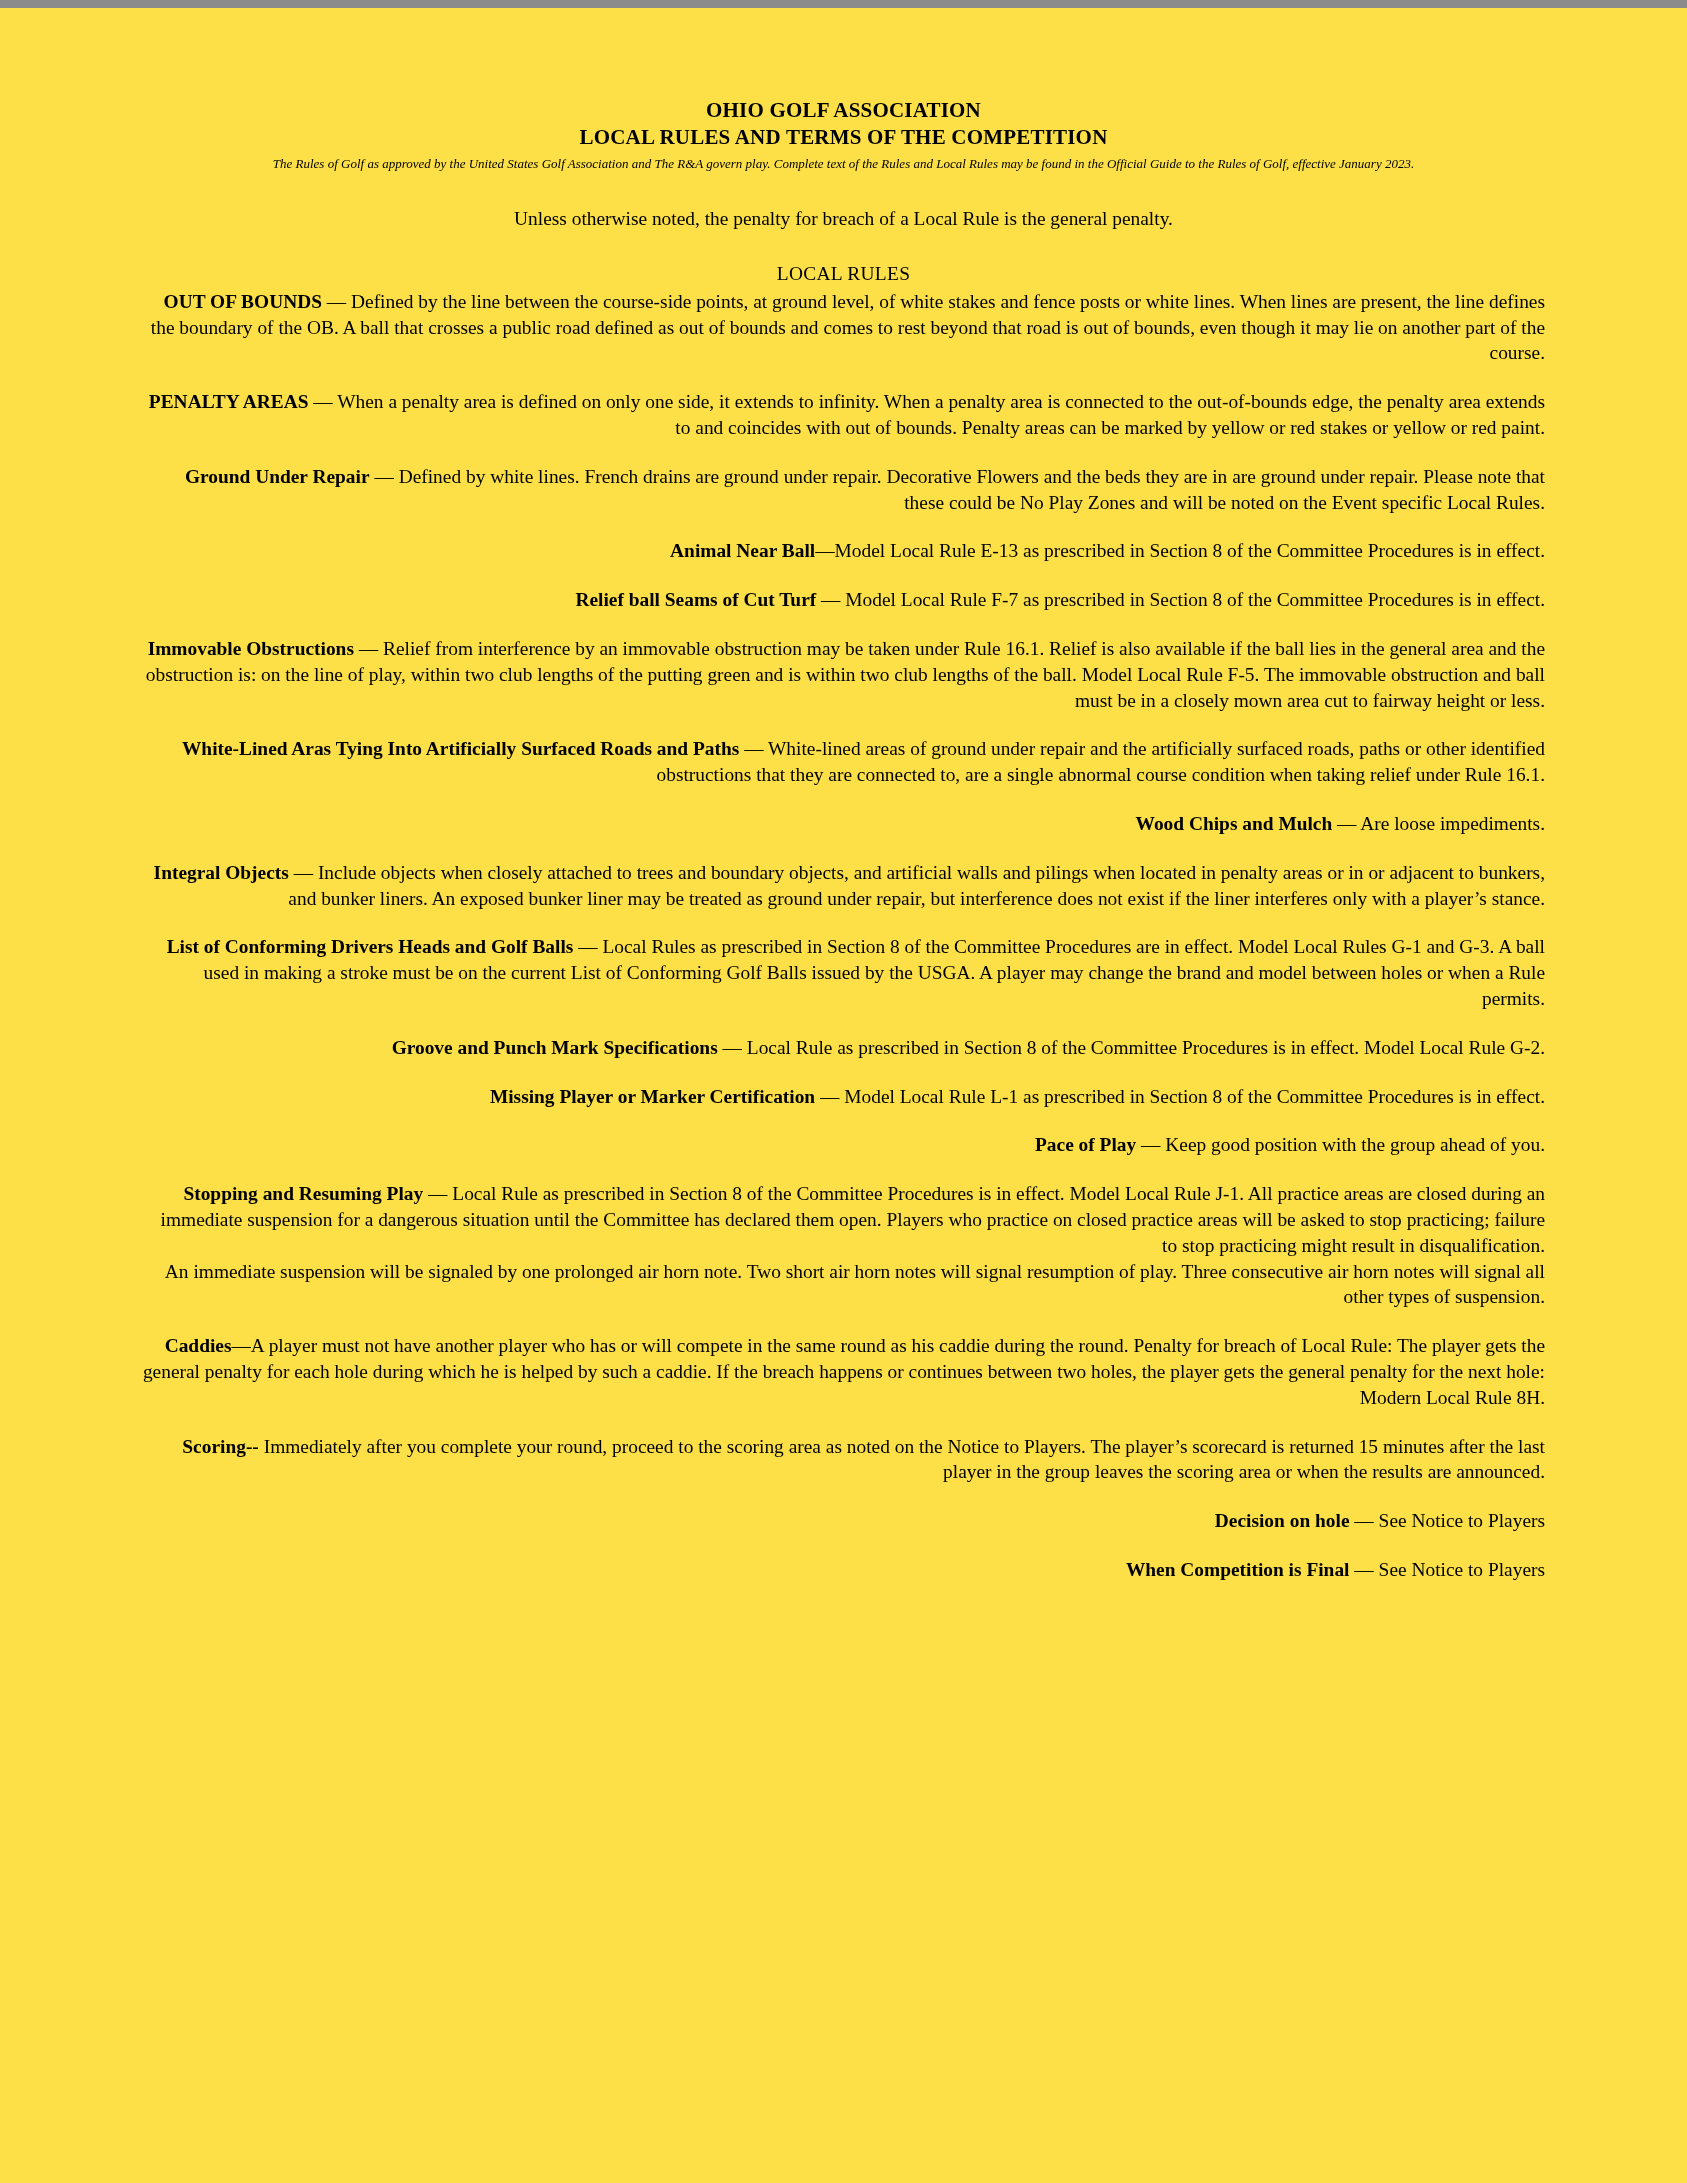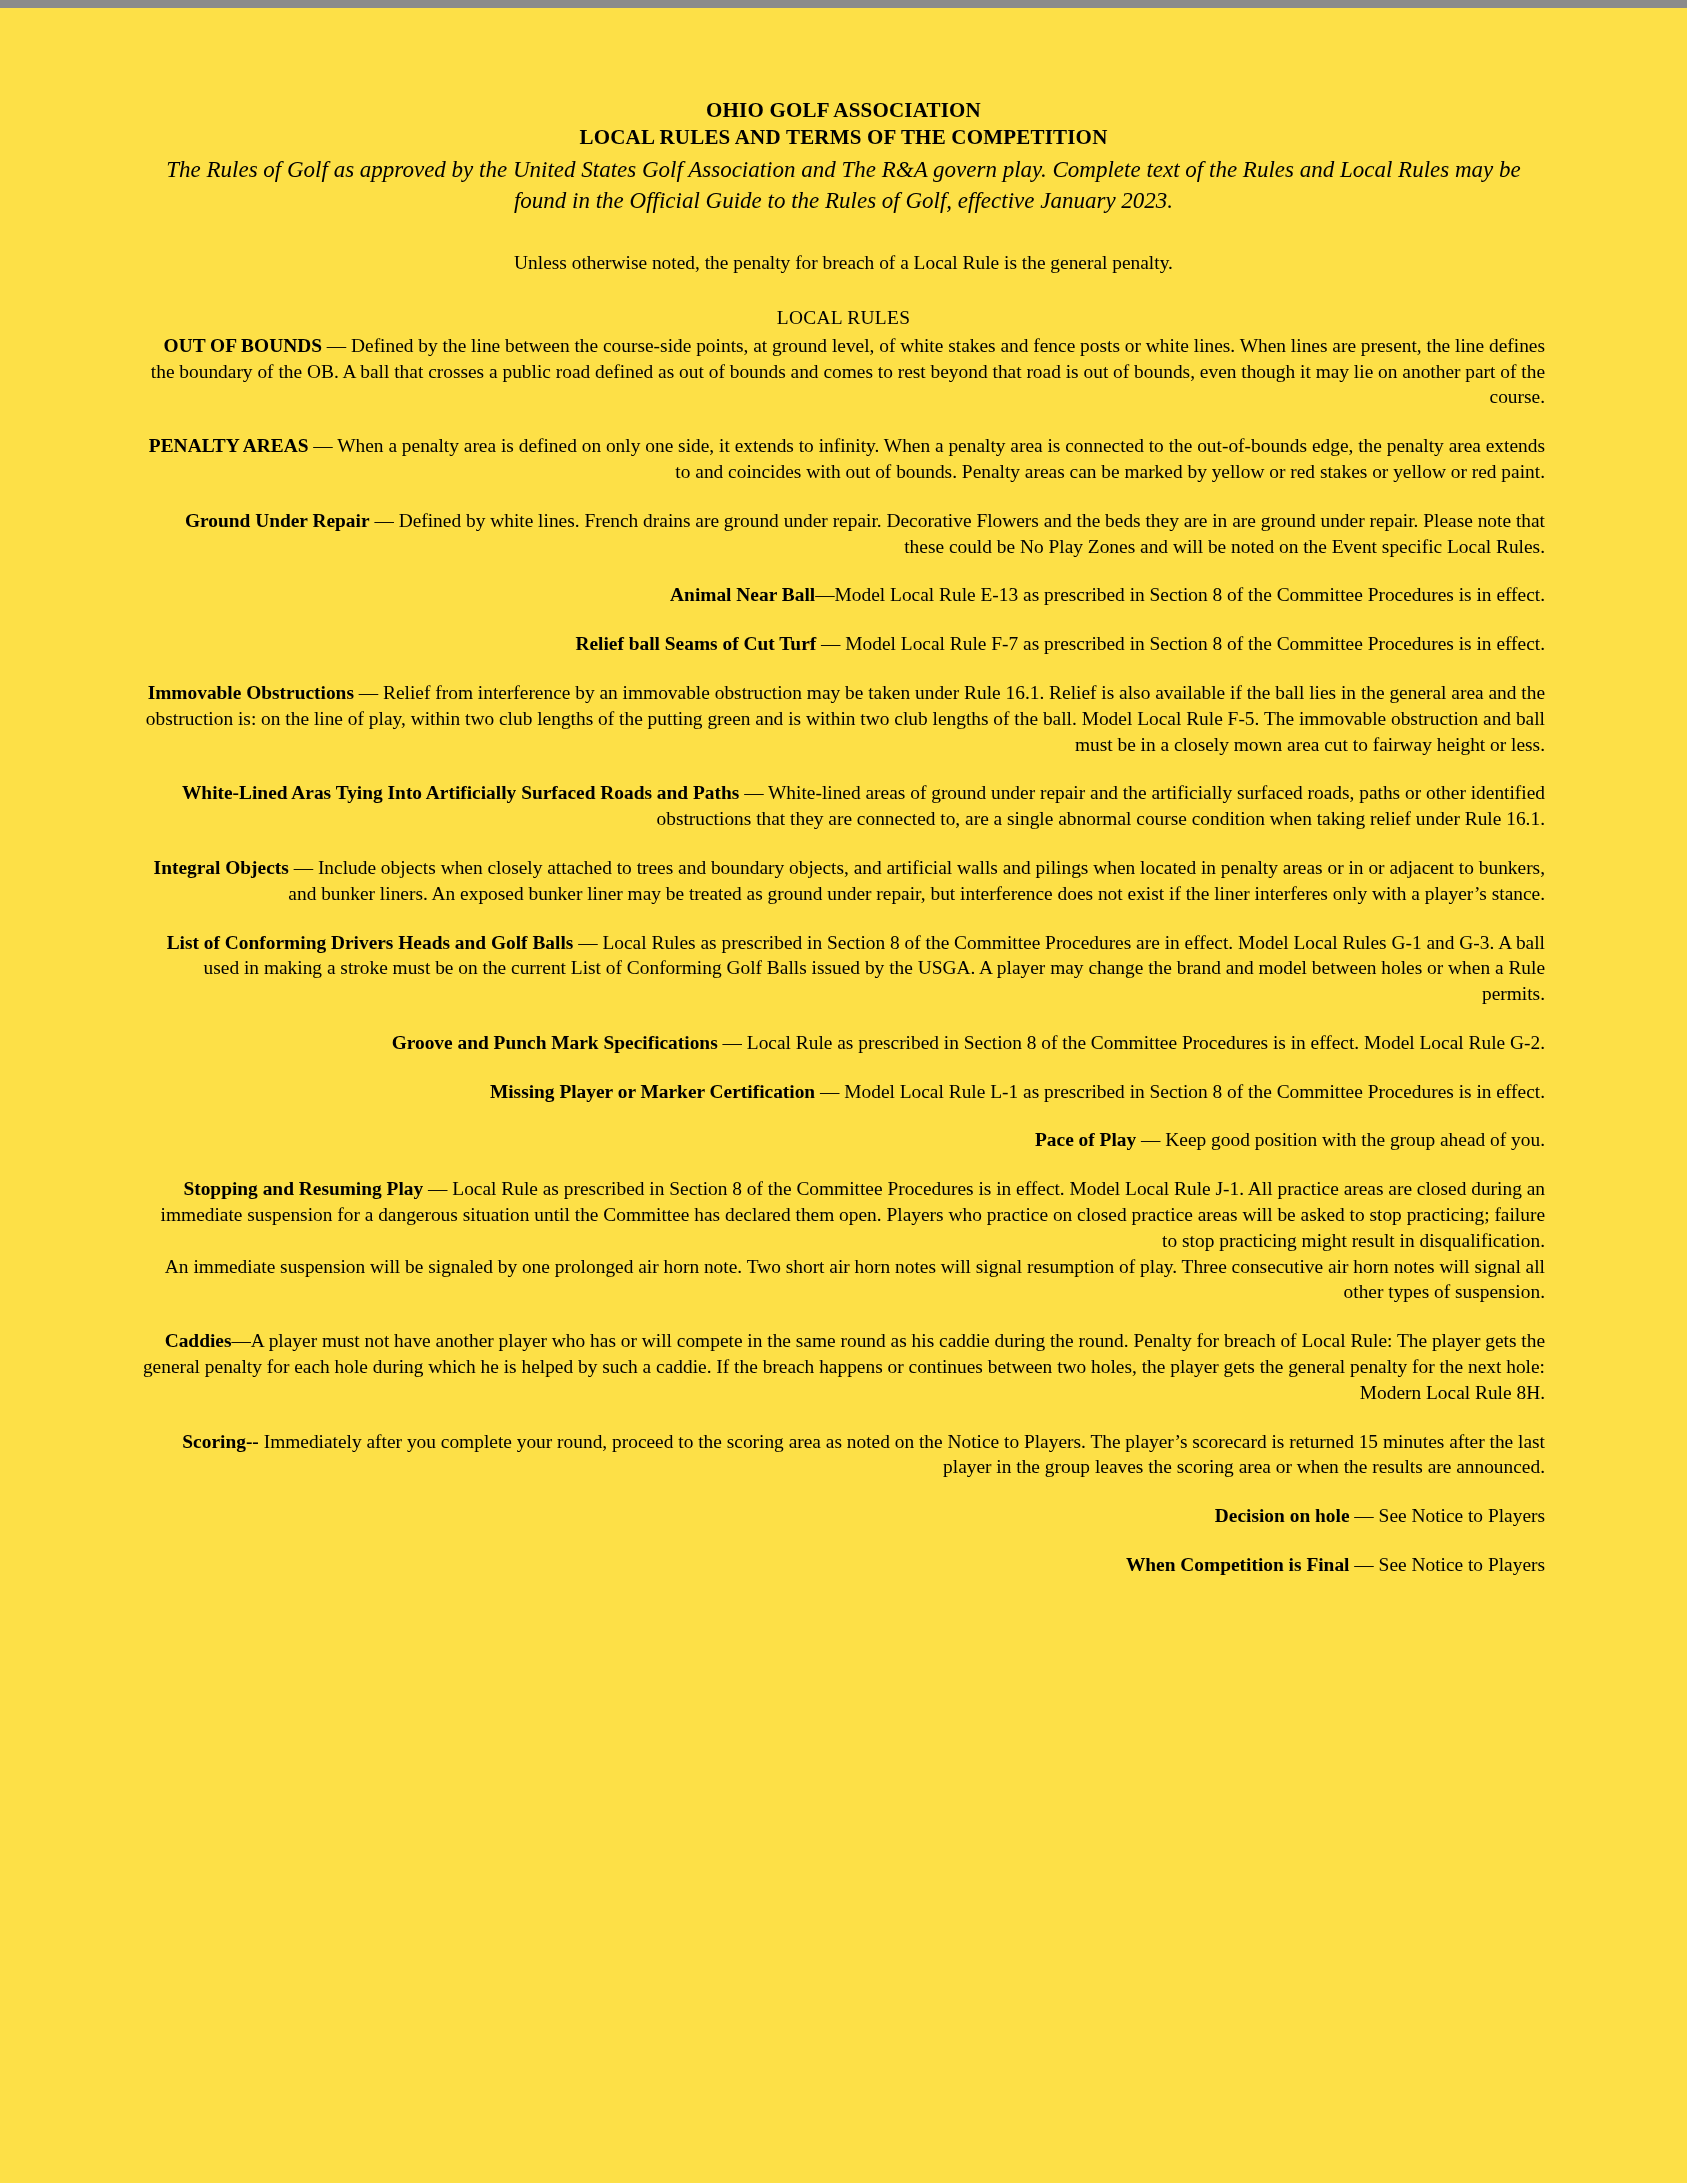--- a/index.html
+++ b/index.html
@@ -28,21 +28,21 @@
     letter-spacing: 0.2px;
     line-height: 1.30;
   }
   .doc-title {
     font-size: 21px;
     font-weight: bold;
     letter-spacing: 0.2px;
     line-height: 1.30;
   }
   .subtitle {
-    font-size: 23px;
+    font-size: 13px;
     font-style: italic;
     line-height: 1.33;
     margin-top: 3.4px;
     padding: 0 8.4px;
   }
   .notice {
     text-align: center;
     font-size: 19.4px;
     margin-top: 34px;
     line-height: 1.3;
@@ -115,20 +115,23 @@
     </div>
 
     <div class="rule">
       <p><span class="term">Immovable Obstructions</span><span> — </span><span>Relief from interference by an immovable obstruction may be taken under Rule 16.1.  Relief is also available if the ball lies in the general area and the obstruction is: on the line of play, within two club lengths of the putting green and is within two club lengths of the ball.  Model Local Rule F-5.  The immovable obstruction and ball must be in a closely mown area cut to fairway height or less.</span></p>
     </div>
 
     <div class="rule">
       <p><span class="term">White-Lined Aras Tying Into Artificially Surfaced Roads and Paths</span><span> — </span><span>White-lined areas of ground under repair and the artificially surfaced roads, paths or other identified obstructions that they are connected to, are a single abnormal course condition when taking relief under Rule 16.1.</span></p>
     </div>
 
+    <div class="rule">
+      <p><span class="term">Wood Chips and Mulch</span><span> — </span><span>Are loose impediments.</span></p>
+    </div>
 
     <div class="rule">
       <p><span class="term">Integral Objects</span><span> — </span><span>Include objects when closely attached to trees and boundary objects, and artificial walls and pilings when located in penalty areas or in or adjacent to bunkers, and bunker liners.  An exposed bunker liner may be treated as ground under repair, but interference does not exist if the liner interferes only with a player’s stance.</span></p>
     </div>
 
 
     <div class="rule">
       <p><span class="term">List of Conforming Drivers Heads and Golf Balls</span><span> — </span><span>Local Rules as prescribed in Section 8 of the Committee Procedures are in effect. Model Local Rules G-1 and G-3.  A ball used in making a stroke must be on the current List of Conforming Golf Balls issued by the USGA.  A player may change the brand and model between holes or when a Rule permits.</span></p>
     </div>
 

